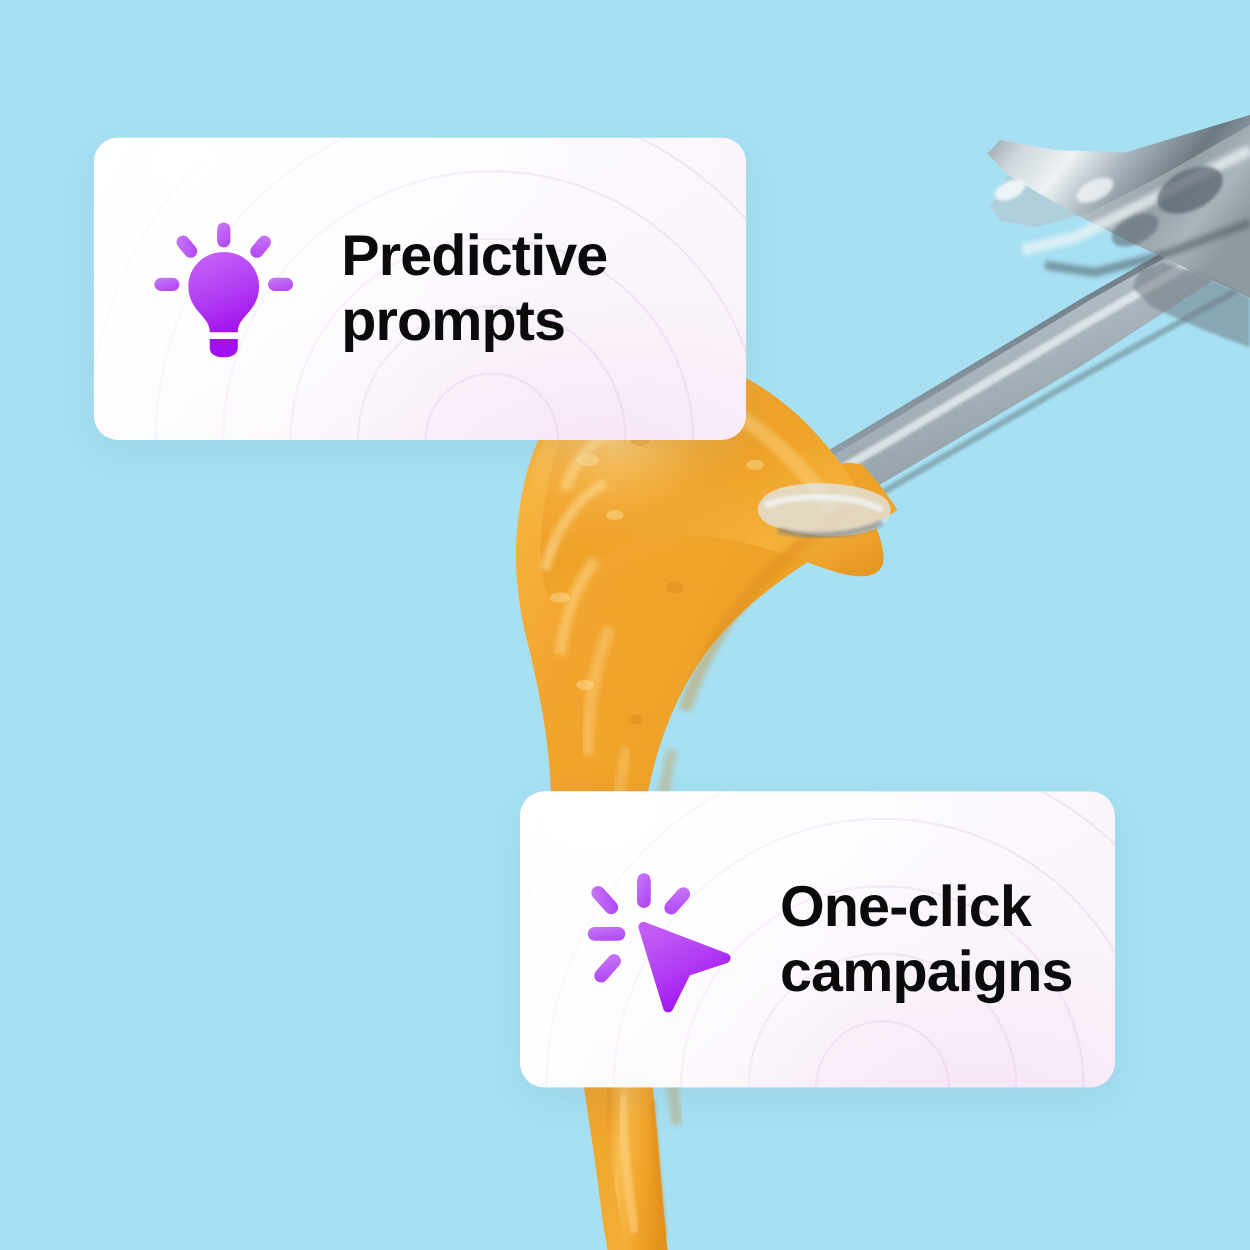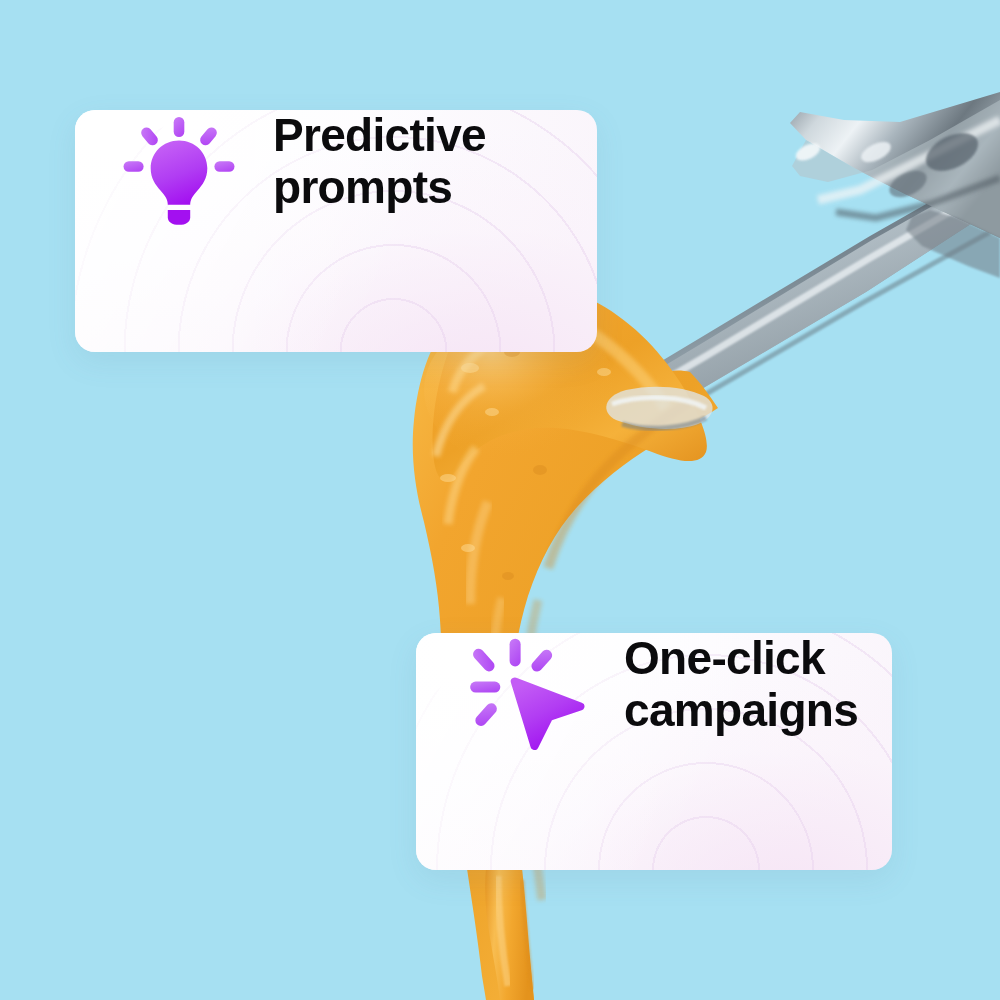--- a/index.html
+++ b/index.html
@@ -62,20 +62,21 @@
     inset: 0;
     background: linear-gradient(118deg, rgba(255,255,255,0.92) 0%, rgba(255,255,255,0.45) 38%, rgba(255,255,255,0) 62%);
     pointer-events: none;
   }
 
   .card-inner {
     position: relative;
     z-index: 2;
     height: 100%;
     display: flex;
+    align-items: center;
     box-sizing: border-box;
   }
 
   .icon-wrap {
     flex: 0 0 auto;
     display: flex;
     align-items: center;
     justify-content: center;
   }
   .icon-wrap svg { display: block; }

